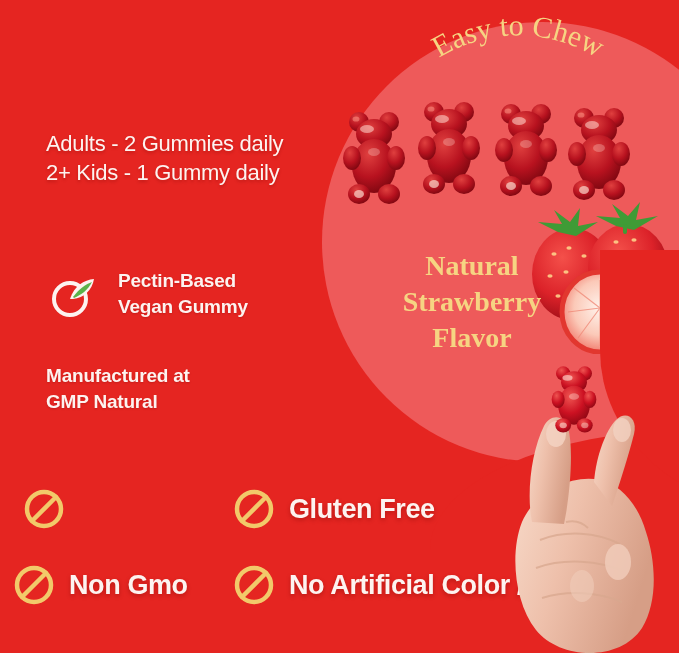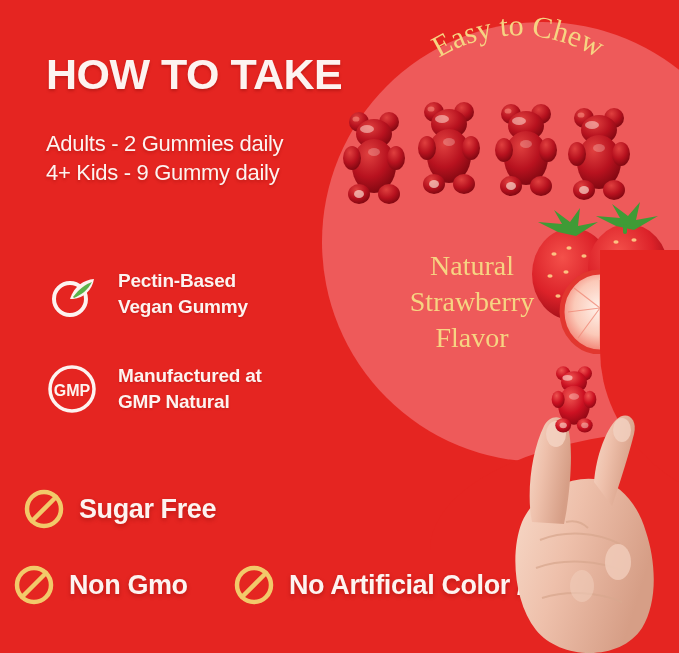--- a/index.html
+++ b/index.html
@@ -138,20 +138,21 @@
     position: absolute;
     left: 372px;
     top: 248px;
     width: 200px;
     text-align: center;
     color: #f6d482;
     font-family: "Liberation Serif", serif;
     font-size: 28px;
     line-height: 1.28;
     white-space: pre-line;
+    font-weight: bold;
   }
 
   
   .bear-row {
     position: absolute;
     left: 340px;
     top: 92px;
     width: 290px;
     height: 105px;
   }
@@ -396,56 +397,55 @@
         <ellipse cx="53" cy="52" rx="9" ry="12"></ellipse>
       <ellipse cx="16" cy="88" rx="11" ry="10"></ellipse>
         <ellipse cx="46" cy="88" rx="11" ry="10"></ellipse>
     </g>
     <ellipse cx="22" cy="22" rx="7" ry="4" fill="#ffdfd6" opacity=".6"></ellipse>
     <ellipse cx="31" cy="48" rx="7" ry="4.5" fill="#ffdfd6" opacity=".38"></ellipse>
     <ellipse cx="16" cy="88" rx="5" ry="4" fill="#ffe6d8" opacity=".6"></ellipse>
     <ellipse cx="46" cy="88" rx="5" ry="4" fill="#ffe6d8" opacity=".45"></ellipse>
   </svg>
 
-  <div class="headline">HOW TO TAKE</div>
 
   <div class="dose dose-1">Adults - 2 Gummies daily</div>
-  <div class="dose dose-2">4+ Kids  -  9 Gummy daily</div>
+  <div class="dose dose-2">2+ Kids  -  1 Gummy daily</div>
 
   <div class="feature feature-1">
     <div class="feature-icon">
       <svg viewBox="0 0 52 52" width="52" height="52">
         <circle cx="24" cy="31" r="16" fill="none" stroke="#fdf3f0" stroke-width="4"></circle>
         <path d="M24,31 C28,18 38,12 48,11 C46,22 38,30 27,31 Z" fill="#fdf3f0"></path>
         <path d="M27,29 C33,21 40,16 46,14 C42,22 35,27 28,30 Z" fill="#5bb24a"></path>
       </svg>
     </div>
     <div class="feature-label">Pectin-Based
 Vegan Gummy</div>
   </div>
 
   <div class="feature feature-2">
-    <div class="feature-icon">
-      <svg viewBox="0 0 52 52" width="52" height="52">
-        <circle cx="26" cy="26" r="22" fill="none" stroke="#fdf3f0" stroke-width="3.5"></circle>
-        <text x="26" y="33" text-anchor="middle" fill="#fdf3f0" font-family="Liberation Sans, sans-serif" font-size="16" font-weight="bold">GMP</text>
-      </svg>
-    </div>
     <div class="feature-label">Manufactured at
 GMP Natural</div>
   </div>
 
   <div class="claim claim-0">
     <svg class="claim-icon" viewBox="0 0 44 44">
       <circle cx="22" cy="22" r="17" fill="none" stroke="#f2c96a" stroke-width="4.5"></circle>
       <line x1="10" y1="34" x2="34" y2="10" stroke="#f2c96a" stroke-width="4.5" stroke-linecap="round"></line>
     </svg>
-    <div class="claim-text">Sugar Free</div>
-  </div>
-
+  </div>
+
+  <div class="claim claim-1">
+    <svg class="claim-icon" viewBox="0 0 44 44">
+      <circle cx="22" cy="22" r="17" fill="none" stroke="#f2c96a" stroke-width="4.5"></circle>
+      <line x1="10" y1="34" x2="34" y2="10" stroke="#f2c96a" stroke-width="4.5" stroke-linecap="round"></line>
+    </svg>
+    <div class="claim-text">Gluten Free</div>
+  </div>
 
   <div class="claim claim-2">
     <svg class="claim-icon" viewBox="0 0 44 44">
       <circle cx="22" cy="22" r="17" fill="none" stroke="#f2c96a" stroke-width="4.5"></circle>
       <line x1="10" y1="34" x2="34" y2="10" stroke="#f2c96a" stroke-width="4.5" stroke-linecap="round"></line>
     </svg>
     <div class="claim-text">Non Gmo</div>
   </div>
 
   <div class="claim claim-3">

